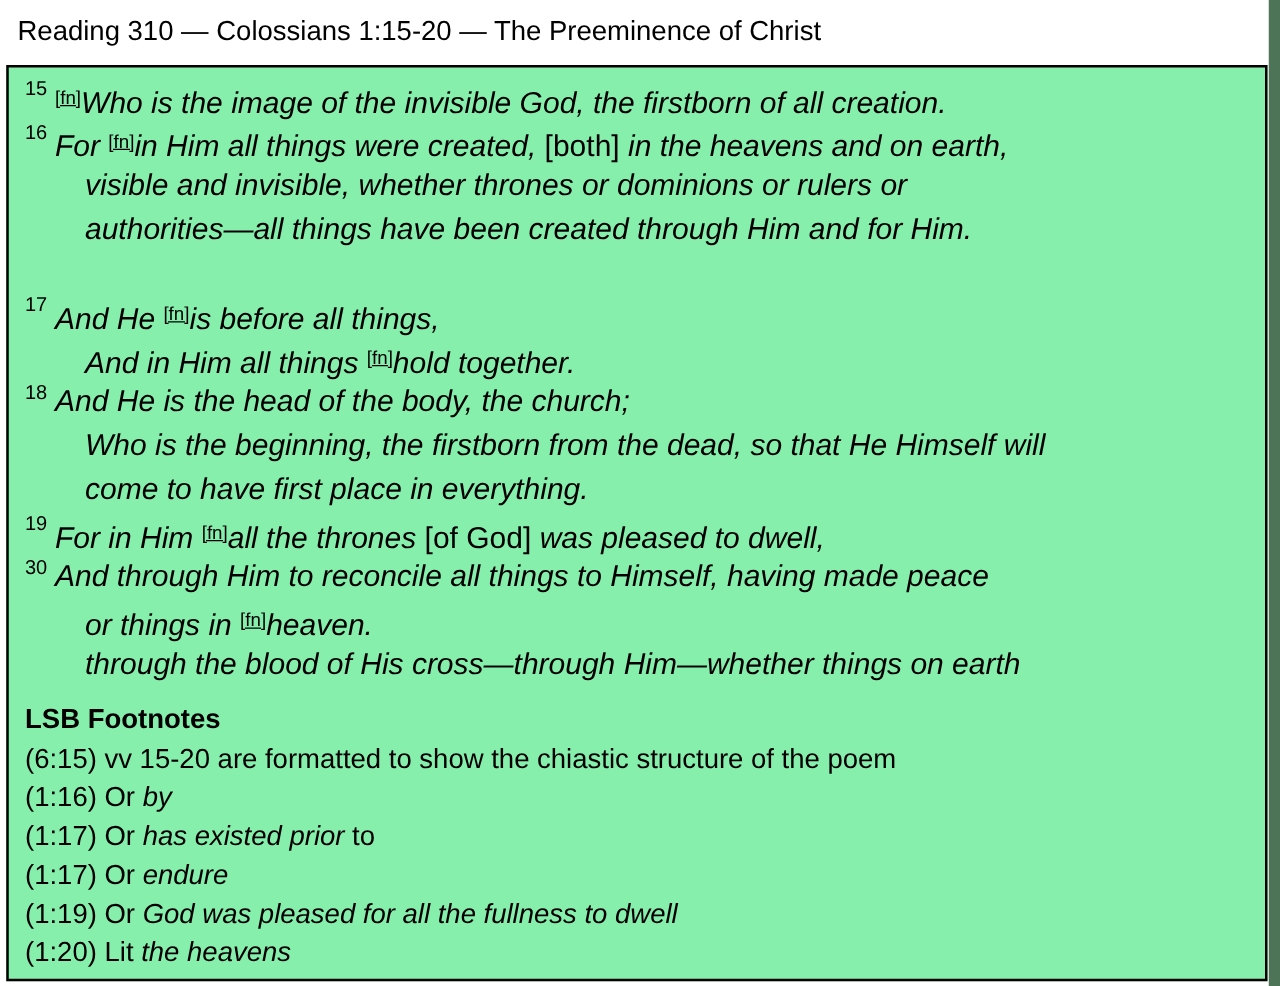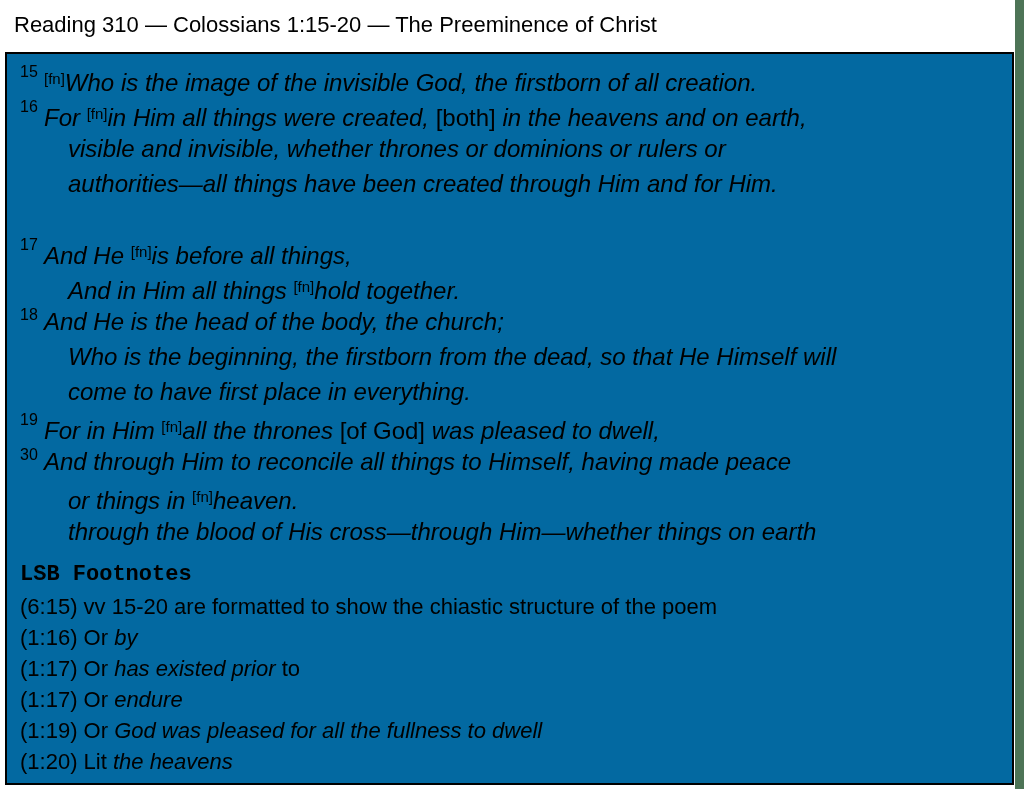--- a/index.html
+++ b/index.html
@@ -21,21 +21,21 @@
   .stripe {
     position:absolute;
     top:0; bottom:0; right:0;
     width:9px;
     background:#4d7456;
   }
   .box {
     position:absolute;
     left:5px; top:52px; right:10px; bottom:4px;
     border:2px solid #000000;
-    background:#0369a1;
+    background:#86efac;
     overflow:hidden;
   }
   .verses { padding-top:7px; }
   .vline {
     display:flex;
     height:35px;
     line-height:35px;
     white-space:nowrap;
   }
   .vnum {
@@ -46,28 +46,28 @@
     top:-7px;
   }
   .vtext { font-size:24px; }
   .vtext.ind { margin-left:24px; }
   .seg.italic { font-style:italic; }
   .seg.plain { font-style:normal; }
   .seg.fn {
     font-style:normal;
     font-size:15px;
     vertical-align:7px;
+    text-decoration:underline;
   }
   .vspacer { height:33px; }
   .footnotes { margin-top:10px; padding-left:13px; }
   .fn-header {
     font-weight:bold;
     font-size:22px;
     line-height:32px;
-    font-family:Liberation Mono, monospace;
   }
   .fnline {
     font-size:22px;
     line-height:31px;
     white-space:nowrap;
   }
 </style>
 </head>
 <body style="background: rgb(255, 255, 255); color: rgb(0, 0, 0);">
 

